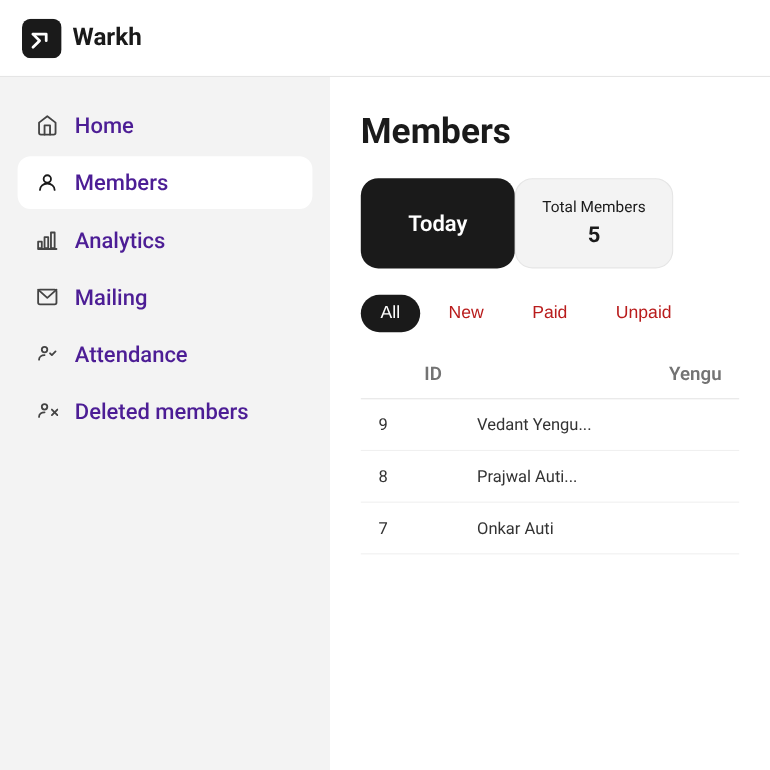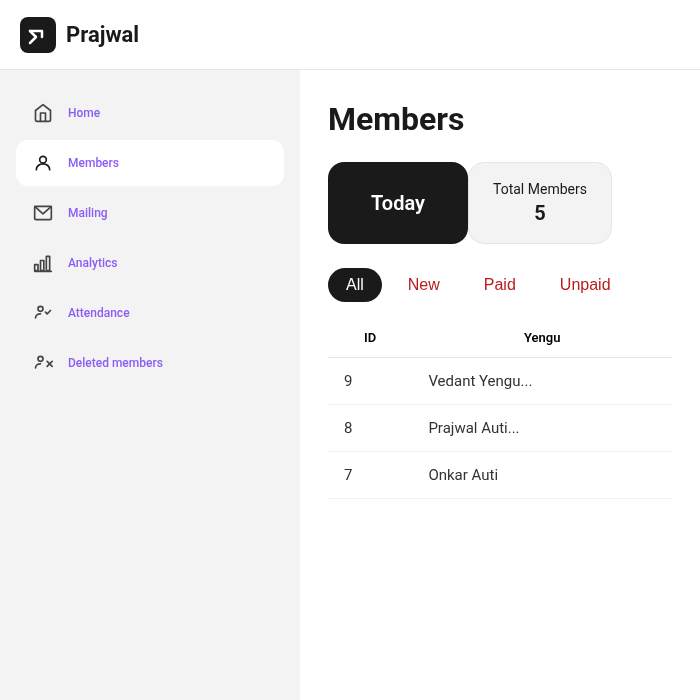--- a/index.html
+++ b/index.html
@@ -63,23 +63,23 @@
       cursor: pointer;
       margin-bottom: 4px;
       gap: 14px;
     }
 
     .nav-item.active {
       background: #ffffff;
     }
 
     .nav-item-label {
-      font-size: 12px;
+      font-size: 20px;
       font-weight: 500;
-      color: #8b5cf6;
+      color: #4c1d95;
     }
 
     .nav-icon {
       width: 22px;
       height: 22px;
       display: flex;
       align-items: center;
       justify-content: center;
       color: #444;
     }
@@ -171,25 +171,25 @@
       color: #b91c1c;
     }
 
     
     .members-table {
       width: 100%;
       border-collapse: collapse;
     }
 
     .members-table th {
-      text-align: center;
+      text-align: right;
       padding: 12px 16px;
-      font-size: 13px;
+      font-size: 17px;
       font-weight: 600;
-      color: #000000;
+      color: #737373;
       border-bottom: 1px solid #e5e5e5;
     }
 
     .members-table td {
       padding: 14px 16px;
       font-size: 15px;
       color: #333;
       border-bottom: 1px solid #f0f0f0;
     }
   </style>
@@ -197,21 +197,21 @@
 <body>
 
 <header class="header">
   <div class="logo-icon">
     <svg width="36" height="36" viewBox="0 0 36 36" fill="none">
       <rect width="36" height="36" rx="8" fill="#1a1a1a"></rect>
       <path d="M10 14 L16 20 L10 26" stroke="white" stroke-width="2.5" stroke-linecap="round" stroke-linejoin="round" fill="none"></path>
       <path d="M10 14 L22 14 L22 20" stroke="white" stroke-width="2.5" stroke-linecap="round" stroke-linejoin="round" fill="none"></path>
     </svg>
   </div>
-  <span class="app-title">Prajwal</span>
+  <span class="app-title">Warkh</span>
 </header>
 
 <div class="layout">
 
   <nav class="sidebar">
 
     <div class="nav-item">
       <span class="nav-icon">
         <svg width="20" height="20" viewBox="0 0 24 24" fill="none" stroke="#444" stroke-width="2" stroke-linecap="round" stroke-linejoin="round">
           <path d="M3 9l9-7 9 7v11a2 2 0 0 1-2 2H5a2 2 0 0 1-2-2z"></path>
@@ -222,42 +222,42 @@
     </div>
 
     <div class="nav-item active">
       <span class="nav-icon">
         <svg width="20" height="20" viewBox="0 0 24 24" fill="none" stroke="#1a1a1a" stroke-width="2" stroke-linecap="round" stroke-linejoin="round">
           <circle cx="12" cy="8" r="4"></circle>
           <path d="M4 20c0-4 3.6-7 8-7s8 3 8 7"></path>
         </svg>
       </span>
       <span class="nav-item-label">Members</span>
-    </div>
-
-    <div class="nav-item">
-      <span class="nav-icon">
-        <svg width="20" height="20" viewBox="0 0 24 24" fill="none" stroke="#444" stroke-width="2" stroke-linecap="round" stroke-linejoin="round">
-          <rect x="2" y="4" width="20" height="16" rx="2"></rect>
-          <polyline points="2 4 12 13 22 4"></polyline>
-        </svg>
-      </span>
-      <span class="nav-item-label">Mailing</span>
     </div>
 
     <div class="nav-item">
       <span class="nav-icon">
         <svg width="20" height="20" viewBox="0 0 24 24" fill="none" stroke="#444" stroke-width="2" stroke-linecap="round" stroke-linejoin="round">
           <rect x="2" y="14" width="4" height="7"></rect>
           <rect x="9" y="9" width="4" height="12"></rect>
           <rect x="16" y="4" width="4" height="17"></rect>
           <line x1="2" y1="22" x2="22" y2="22"></line>
         </svg>
       </span>
       <span class="nav-item-label">Analytics</span>
+    </div>
+
+    <div class="nav-item">
+      <span class="nav-icon">
+        <svg width="20" height="20" viewBox="0 0 24 24" fill="none" stroke="#444" stroke-width="2" stroke-linecap="round" stroke-linejoin="round">
+          <rect x="2" y="4" width="20" height="16" rx="2"></rect>
+          <polyline points="2 4 12 13 22 4"></polyline>
+        </svg>
+      </span>
+      <span class="nav-item-label">Mailing</span>
     </div>
 
     <div class="nav-item">
       <span class="nav-icon">
         <svg width="20" height="20" viewBox="0 0 24 24" fill="none" stroke="#444" stroke-width="2" stroke-linecap="round" stroke-linejoin="round">
           <circle cx="9" cy="7" r="3"></circle>
           <path d="M3 18c0-3 2.7-5 6-5"></path>
           <polyline points="15 11 17 13 21 9"></polyline>
         </svg>
       </span>

